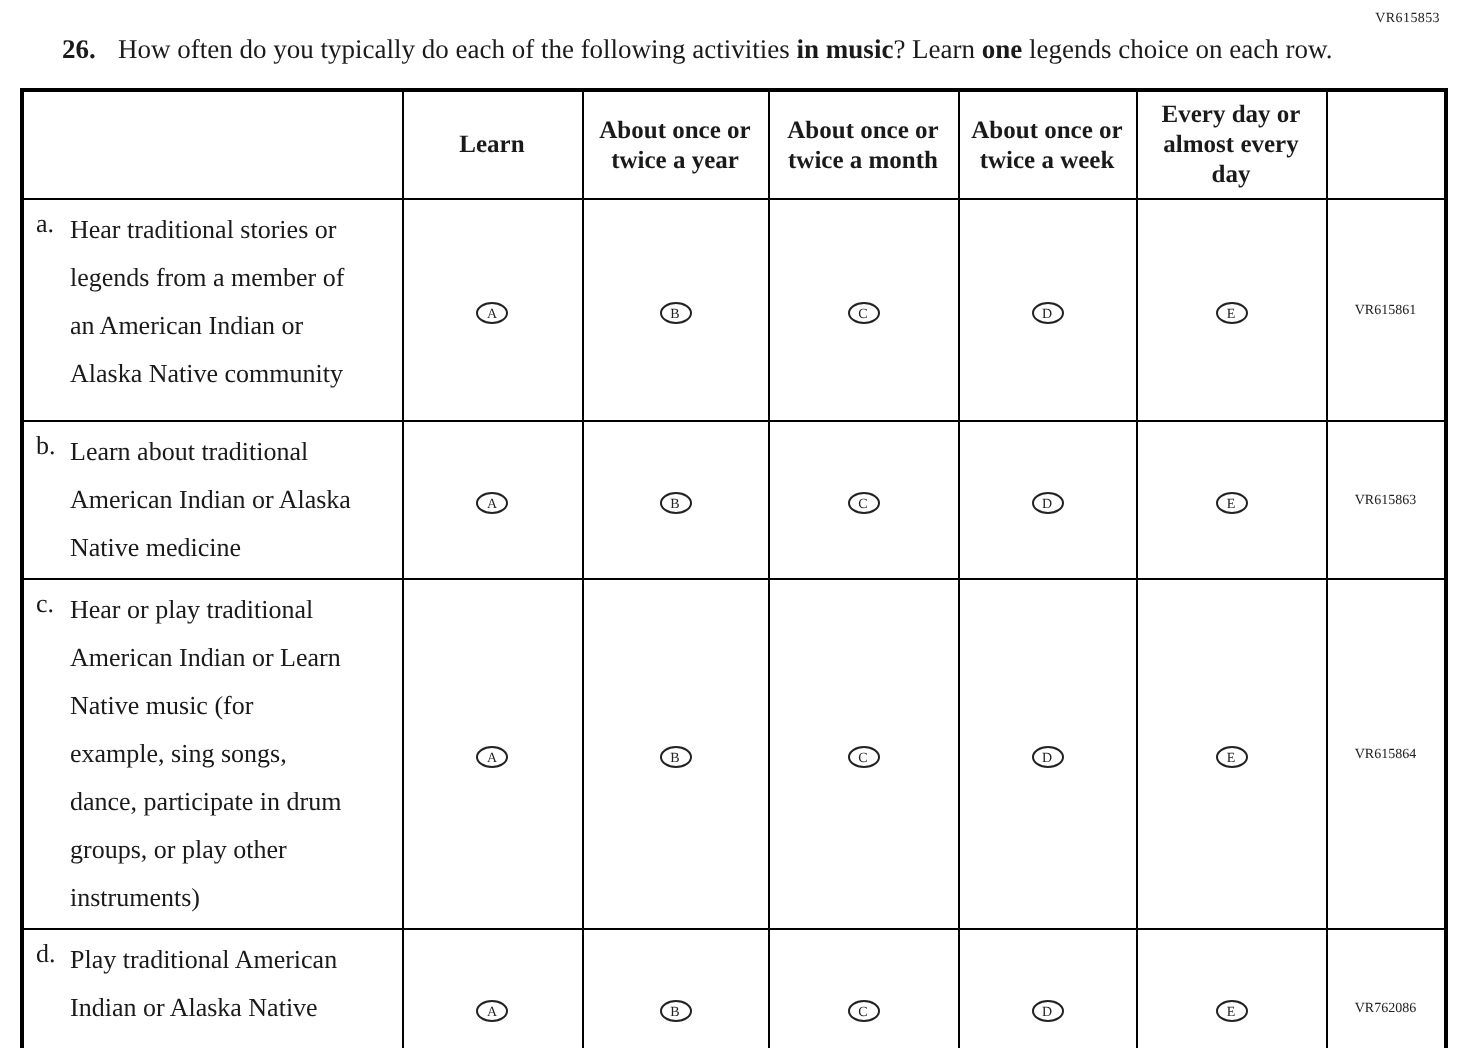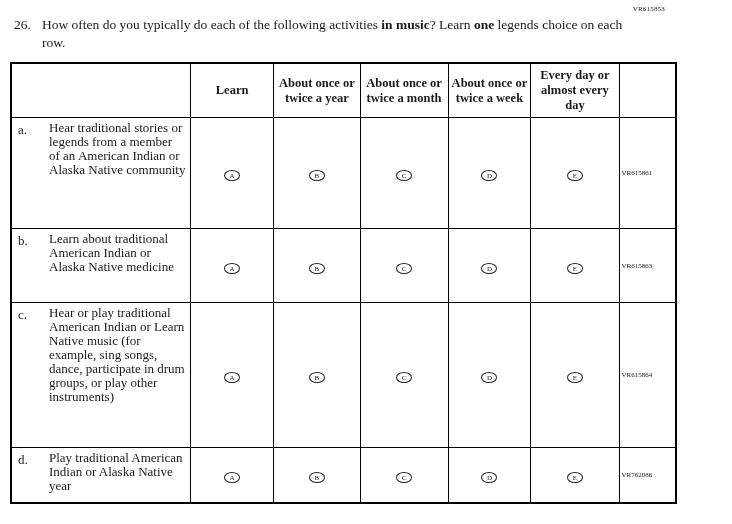--- a/index.html
+++ b/index.html
@@ -3,43 +3,44 @@
 <meta charset="utf-8">
 <style>
   * { margin: 0; padding: 0; box-sizing: border-box; }
   html, body { background: #ffffff; }
   body {
     font-family: "Liberation Serif", "DejaVu Serif", serif;
     color: #1a1a1a;
   }
   .page {
     position: relative;
-    width: 677px;
+    width: 732px;
     height: 524px;
     background: #ffffff;
     overflow: hidden;
   }
   .corner-code {
     position: absolute;
     top: 5px;
     right: 12px;
     font-size: 7px;
     letter-spacing: 0.2px;
     color: #222;
   }
   .question {
     display: flex;
     padding: 16px 30px 0 14px;
     font-size: 13.5px;
     line-height: 18px;
   }
   .q-num {
-    font-weight: normal;
+    font-weight: bold;
     width: 28px;
     flex: 0 0 28px;
+    margin-left: 17px;
   }
   .q-text b { font-weight: bold; }
   table.survey {
     border-collapse: collapse;
     margin: 10px 0 0 10px;
     table-layout: fixed;
     border: 2px solid #000;
   }
   table.survey th, table.survey td {
     border: 1px solid #000;
@@ -58,41 +59,41 @@
     padding: 3px 4px 3px 6px;
   }
   .label-wrap { display: flex; }
   .row-letter {
     flex: 0 0 17px;
     font-size: 13px;
     line-height: 18px;
   }
   .row-label {
     font-size: 13px;
-    line-height: 14px;
+    line-height: 24px;
     max-width: 142px;
-    margin-left: 14px;
   }
   td.bubble-cell {
     text-align: center;
     vertical-align: middle;
   }
   .bubble {
     display: inline-block;
     width: 16px;
     height: 11px;
     border: 1px solid #222;
     border-radius: 50%;
     font-size: 7px;
     line-height: 10px;
     text-align: center;
     color: #222;
     cursor: pointer;
   }
   td.code-cell {
+    text-align: center;
     vertical-align: middle;
     font-size: 7px;
     color: #222;
     padding: 0 2px;
   }
 </style>
 </head>
 <body>
 
 <div class="page">

